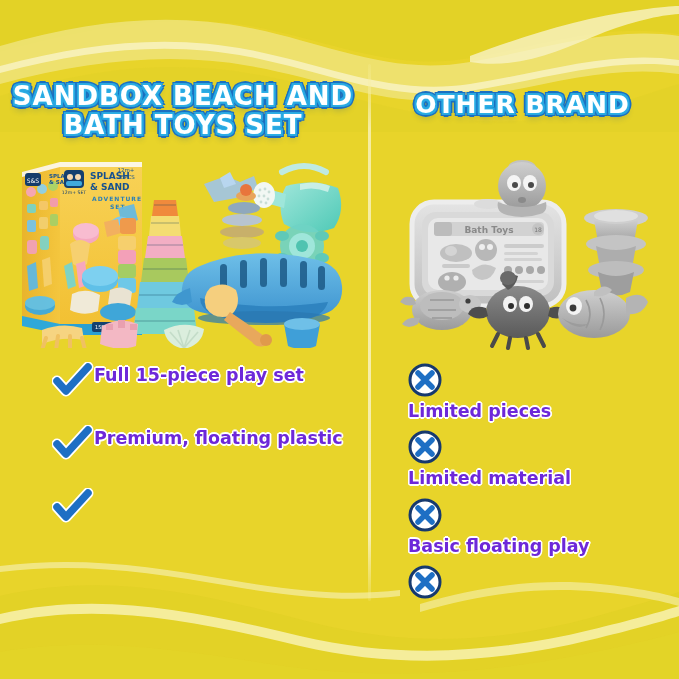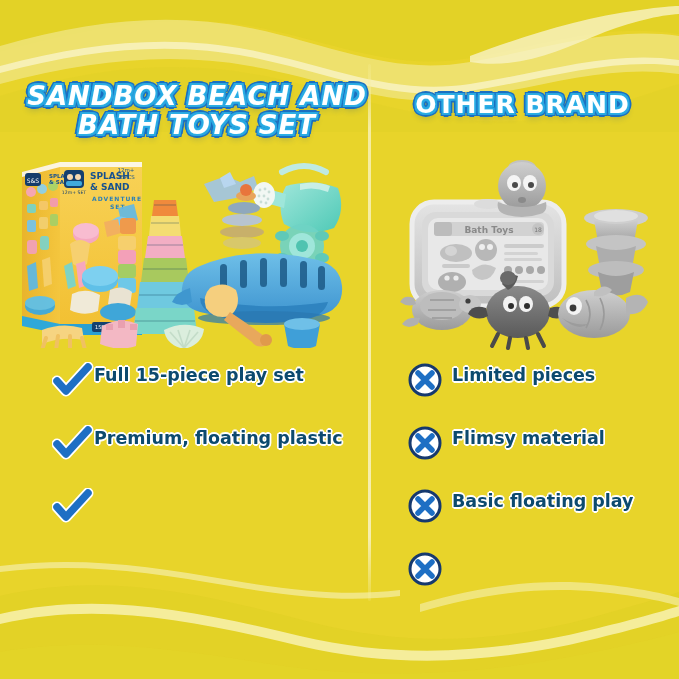--- a/index.html
+++ b/index.html
@@ -38,50 +38,50 @@
     text-transform: uppercase;
     -webkit-text-stroke: 0px;
     text-shadow:
       0 0 1px #35bdf0, 0 0 2px #35bdf0,
       2px 0 0 #2aa7e0, -2px 0 0 #2aa7e0, 0 2px 0 #2aa7e0, 0 -2px 0 #2aa7e0,
       2px 2px 0 #2aa7e0, -2px 2px 0 #2aa7e0, 2px -2px 0 #2aa7e0, -2px -2px 0 #2aa7e0,
       3px 3px 0 #1b6fc0, -3px 3px 0 #1b6fc0, 3px -3px 0 #1b6fc0, -3px -3px 0 #1b6fc0,
       0 4px 0 #1b6fc0, 0 -4px 0 #1b6fc0, 4px 0 0 #1b6fc0, -4px 0 0 #1b6fc0,
       0 5px 6px rgba(20,70,130,.30);
   }
-  #title-left { left: 22px; top: 82px; width: 350px; font-size: 26px; font-style: italic; }
+  #title-left { left: 8px; top: 82px; width: 350px; font-size: 26px; }
   #title-right { left: 375px; top: 91px; width: 295px; font-size: 25px; }
 
   
   .product { position: absolute; }
   #product-left  { left: 14px;  top: 148px; width: 340px; height: 200px; }
   #product-right { left: 398px; top: 158px; width: 268px; height: 192px; }
 
   
   .features { position: absolute; }
   #features-left  { left: 52px;  top: 362px; width: 300px; }
   #features-right { left: 408px; top: 362px; width: 262px; }
 
   .frow {
     display: flex;
     align-items: flex-start;
     min-height: 56px;
   }
   #features-left .frow { margin-bottom: 7px; }
-  #features-right .frow { margin-bottom: 7px; }
+  #features-right .frow { margin-bottom: 7px; flex-direction: column; }
 
   .ficon { flex: 0 0 auto; width: 42px; height: 36px; position: relative; }
   #features-right .ficon { width: 44px; }
 
   .flabel {
     font-family: "DejaVu Sans", sans-serif;
     font-weight: bold;
     font-size: 17.5px;
     line-height: 1.28;
-    color: #0c4a6e;
+    color: #6d28d9;
     padding-top: 2px;
     text-shadow:
       1.6px 0 0 #fff, -1.6px 0 0 #fff, 0 1.6px 0 #fff, 0 -1.6px 0 #fff,
       1.2px 1.2px 0 #fff, -1.2px 1.2px 0 #fff, 1.2px -1.2px 0 #fff, -1.2px -1.2px 0 #fff;
   }
 </style>
 </head>
 <body>
 
 <div id="stage">
@@ -487,21 +487,21 @@
       <span class="flabel">Limited pieces</span>
     </div>
 
     <div class="frow">
       <span class="ficon">
         <svg viewBox="0 0 44 36" width="44" height="36">
           <circle cx="17" cy="18" r="15" fill="#ffffff" stroke="#16396e" stroke-width="3"></circle>
           <path d="M10,11 L24,25 M24,11 L10,25" stroke="#1e6fc4" stroke-width="5.5" stroke-linecap="round"></path>
         </svg>
       </span>
-      <span class="flabel">Flimsy material</span>
+      <span class="flabel">Limited material</span>
     </div>
 
     <div class="frow">
       <span class="ficon">
         <svg viewBox="0 0 44 36" width="44" height="36">
           <circle cx="17" cy="18" r="15" fill="#ffffff" stroke="#16396e" stroke-width="3"></circle>
           <path d="M10,11 L24,25 M24,11 L10,25" stroke="#1e6fc4" stroke-width="5.5" stroke-linecap="round"></path>
         </svg>
       </span>
       <span class="flabel">Basic floating play</span>

